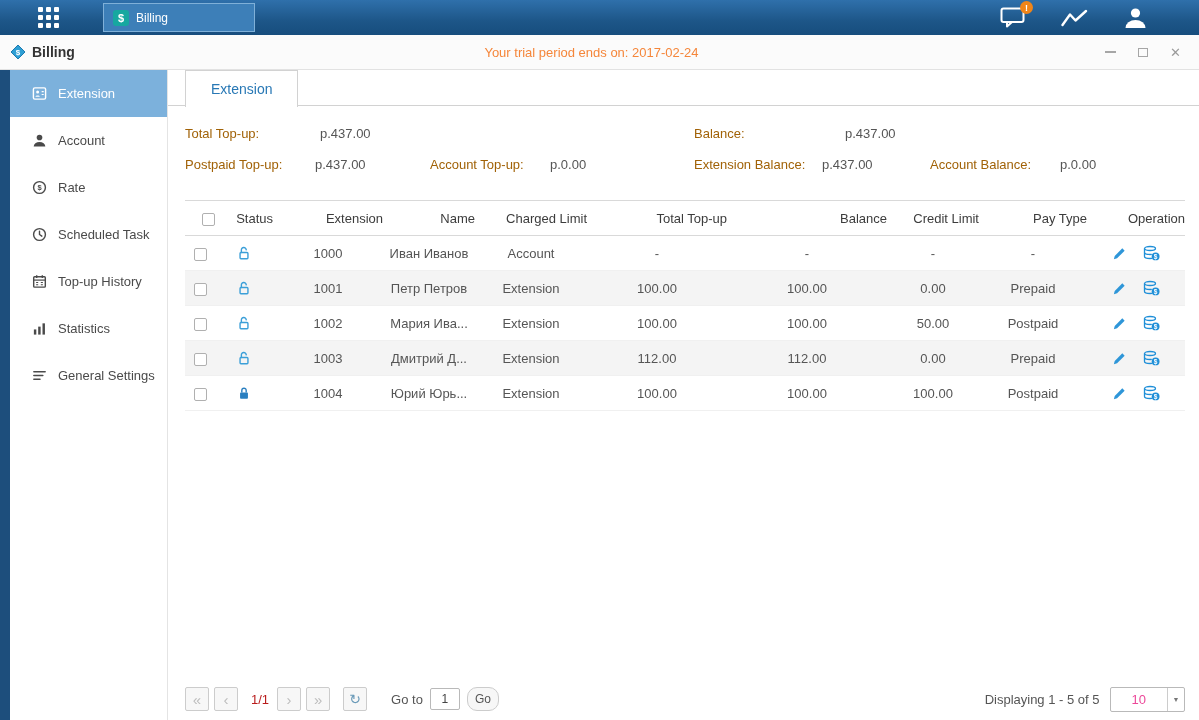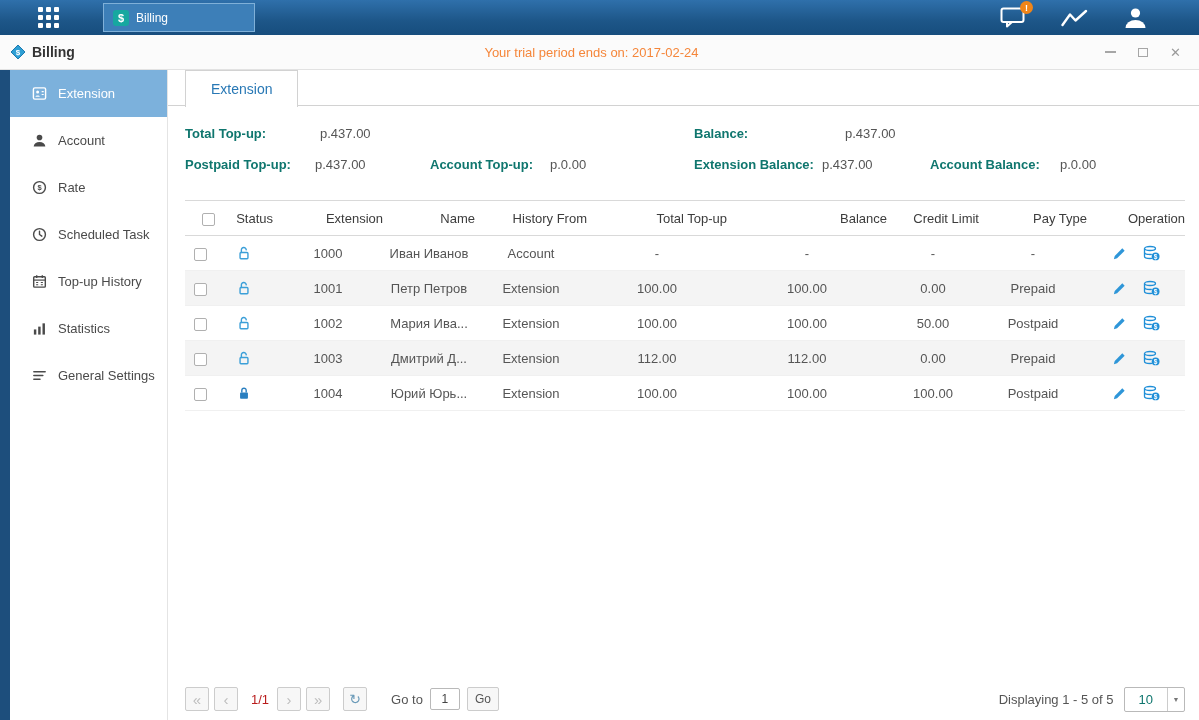--- a/index.html
+++ b/index.html
@@ -44,21 +44,21 @@
   .main{flex:1;position:relative;background:#fff;min-width:0}
 
   
   .tabstrip{position:relative;height:36px;border-bottom:1px solid #d2d2d2}
   .tab{position:absolute;left:17px;top:0;height:37px;background:#fff;border:1px solid #d2d2d2;border-bottom:none;
     padding:0 25px;line-height:36px;color:#2878b5;font-size:14px;z-index:2;cursor:pointer}
 
   
   .summary{margin:12px 14px 0 17px}
   .sumrow{display:flex;height:31px;align-items:center;white-space:nowrap}
-  .lbl{font-weight:bold;color:#0f766e}
+  .lbl{font-weight:normal;color:#a16207}
   .val{color:#555}
   .w135{width:135px}.w374{width:374px}.w151{width:151px}
   .w130{width:130px}.w115{width:115px}.w120{width:120px}.w144{width:144px}
   .w128{width:128px}.w108{width:108px}.w130b{width:130px}
 
   
   .btnrow{margin:12px 14px 0 17px;display:flex;gap:11px}
   .btn{background:#4897d4;color:#fff;border:1px solid #3c87c4;height:27px;padding:0 11px;
     font-size:13px;border-radius:2px;cursor:pointer;font-family:inherit}
 
@@ -81,25 +81,25 @@
   .pagination{position:absolute;left:17px;right:14px;bottom:8px;height:26px;display:flex;align-items:center;color:#555}
   .pgbtn{width:24px;height:24px;border:1px solid #ccc;background:#f7f7f7;border-radius:2px;
     display:flex;align-items:center;justify-content:center;margin-right:5px;font-size:15px;
     color:#bdbdbd;cursor:pointer;line-height:1}
   .pgbtn.refresh{color:#6a9ab8;font-size:14px;margin-left:8px}
   .page-label{margin:0 8px;color:#b91c1c}
   .goto-label{margin-left:19px}
   .goto-input{width:30px;height:22px;border:1px solid #b9b9b9;text-align:center;margin:0 7px;
     font-size:12px;font-family:inherit;color:#444;border-radius:2px}
   .go-btn{height:24px;padding:0 7px;border:1px solid #ccc;background:#f7f7f7;color:#555;
-    font-size:12px;border-radius:2px;cursor:pointer;font-family:inherit}
+    font-size:12px;border-radius:10px;cursor:pointer;font-family:inherit}
   .pg-right{margin-left:auto;display:flex;align-items:center;gap:10px}
   .pagesize{display:flex;align-items:center;height:25px;border:1px solid #b9b9b9;border-radius:2px;
     background:#fff;cursor:pointer}
-  .pagesize .num{padding:0 14px;color:#0f766e}
+  .pagesize .num{padding:0 21px;color:#ec4899}
   .pagesize .arrow{width:17px;height:100%;border-left:1px solid #ccc;display:flex;
     align-items:center;justify-content:center;color:#777;font-size:7px}
 </style>
 </head>
 <body>
 
 <div class="topbar">
   <div class="grid-icon">
     <span></span>
       <span></span>
@@ -251,21 +251,21 @@
             <col style="width:92px">
           <col style="width:108px">
             <col>
         </colgroup>
         <thead>
           <tr>
             <td><span class="cbx"></span></td>
             <td>Status</td>
             <td>Extension</td>
             <td>Name</td>
-            <td>History From</td>
+            <td>Charged Limit</td>
             <td>Total Top-up</td>
             <td>Balance</td>
             <td>Credit Limit</td>
             <td>Pay Type</td>
             <td>Operation</td>
           </tr>
         </thead>
         <tbody>
           <tr>
             <td><span class="cbx"></span></td>

